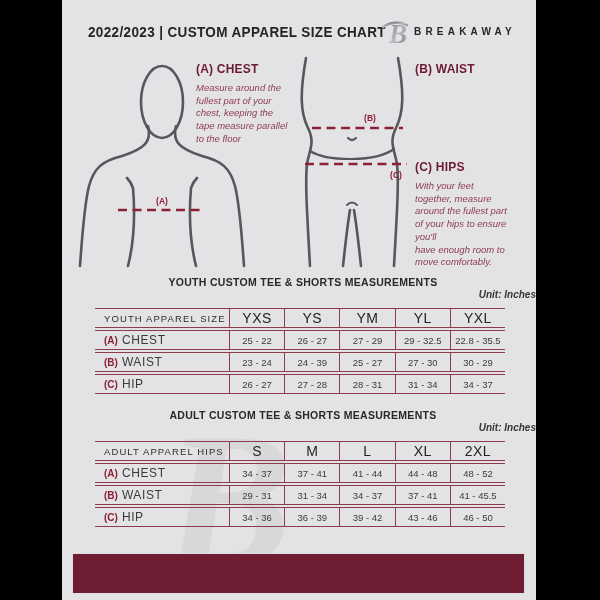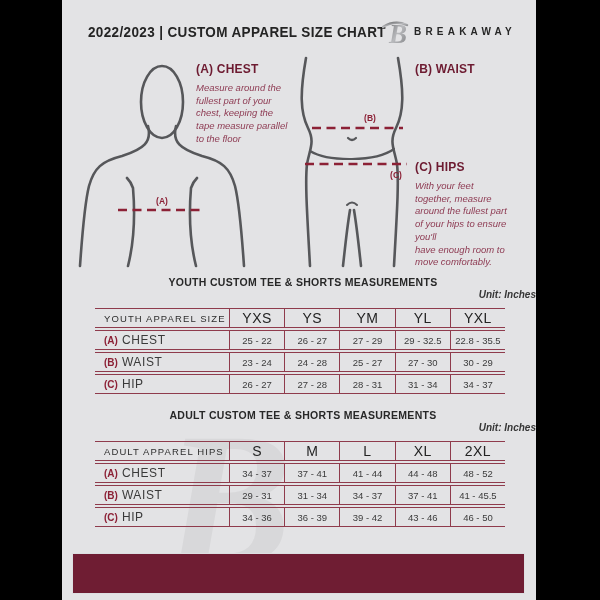--- a/index.html
+++ b/index.html
@@ -151,21 +151,21 @@
           <div class="c-val">27 - 29</div>
           <div class="c-val">29 - 32.5</div>
           <div class="c-val">22.8 - 35.5</div>
         </div>
         <div class="trow">
           <div class="c-label">
             <span class="lbl-prefix">(B)</span>
             <span class="lbl-text">WAIST</span>
           </div>
           <div class="c-val">23 - 24</div>
-          <div class="c-val">24 - 28</div>
+          <div class="c-val">24 - 39</div>
           <div class="c-val">25 - 27</div>
           <div class="c-val">27 - 30</div>
           <div class="c-val">30 - 29</div>
         </div>
         <div class="trow">
           <div class="c-label">
             <span class="lbl-prefix">(C)</span>
             <span class="lbl-text">HIP</span>
           </div>
           <div class="c-val">26 - 27</div>

